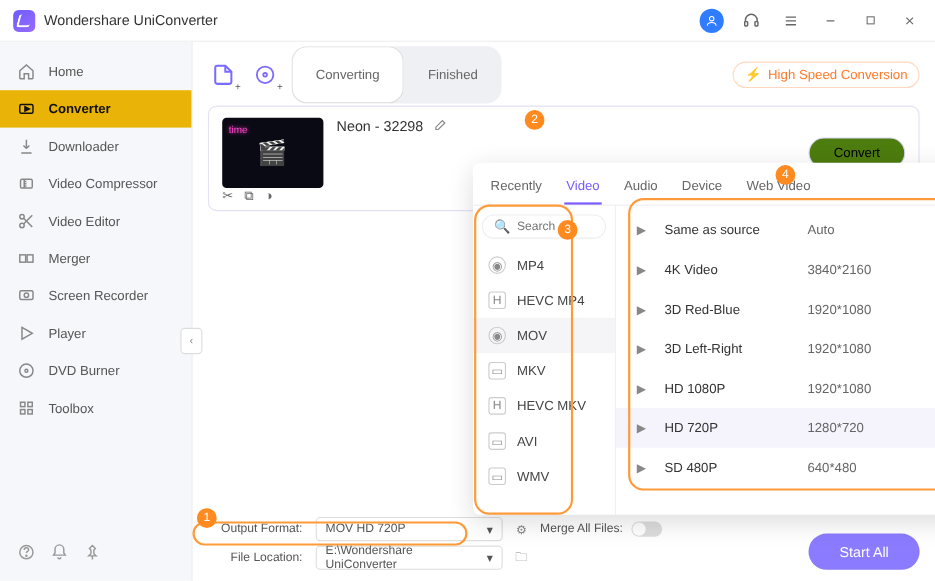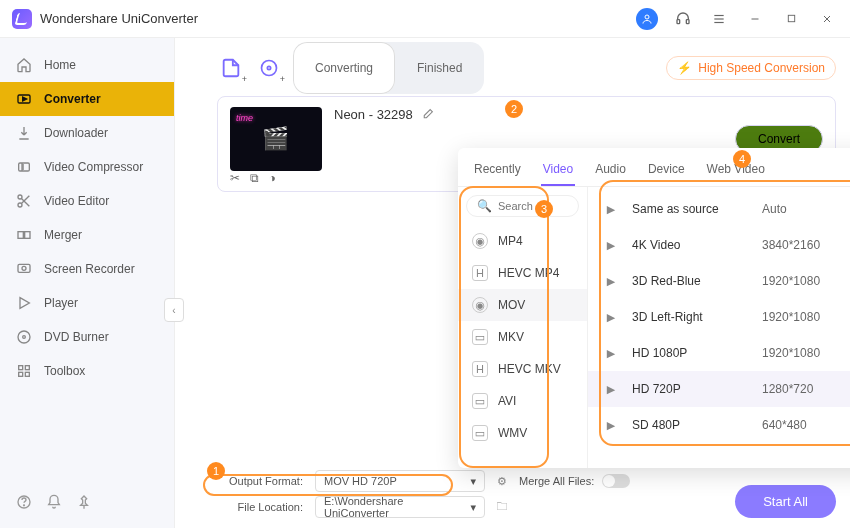--- a/index.html
+++ b/index.html
@@ -5,40 +5,40 @@
 * { box-sizing: border-box; margin: 0; padding: 0; font-family: -apple-system, "Segoe UI", Arial, sans-serif; }
 body { width: 850px; height: 528px; background: #fff; overflow: hidden; font-size: 12px; color: #333; }
 .titlebar { height: 38px; display: flex; align-items: center; padding: 0 12px; border-bottom: 1px solid #eee; }
 .logo { width: 20px; height: 20px; border-radius: 5px; background: linear-gradient(135deg,#6b5cff,#9a6bff); margin-right: 8px; position: relative; }
 .logo::after { content:""; position:absolute; inset:4px; border:2px solid #fff; border-radius:3px; border-top:none; border-right:none; transform: skewX(-15deg); }
 .title-text { font-size: 13px; font-weight: 500; }
 .title-spacer { flex: 1; }
 .title-icons { display: flex; gap: 14px; align-items: center; }
 .tic { width: 22px; height: 22px; display:flex; align-items:center; justify-content:center; color:#666; cursor:pointer; border-radius:50%; }
 .tic.avatar { background:#2f7cff; color:#fff; }
-.layout { display: flex; height: 490px; gap: 28px; }
+.layout { display: flex; height: 490px; }
 .sidebar { width: 175px; background: #f6f7fb; border-right: 1px solid #eee; padding: 10px 0; display:flex; flex-direction:column; position:relative; }
 .side-item { display:flex; align-items:center; height: 34px; padding: 0 16px; gap: 12px; color:#555; cursor:pointer; font-size: 12px; }
 .side-item.active { background:#eab308; color:#111; font-weight:600; }
 .side-icon { width:16px; height:16px; display:flex; align-items:center; justify-content:center; color:#888; }
 .side-item.active .side-icon { color:#111; }
 .side-collapse { position:absolute; right:-10px; top:260px; width:20px; height:24px; background:#fff; border:1px solid #ddd; border-radius:4px; display:flex; align-items:center; justify-content:center; cursor:pointer; color:#888; font-size:10px; }
 .side-bottom { margin-top:auto; display:flex; gap:14px; padding: 8px 16px; color:#888; }
 .main { flex:1; padding: 10px 14px; position:relative; }
 .toprow { display:flex; align-items:center; gap:10px; height:40px; }
 .icon-btn { width:28px; height:28px; display:flex; align-items:center; justify-content:center; cursor:pointer; color:#7b6bff; position:relative; }
 .icon-btn .plus { position:absolute; right:-2px; bottom:-2px; font-size:9px; color:#555; }
 .segment { display:flex; background:#eef0f4; border-radius:14px; overflow:hidden; margin:0 auto; }
 .segment > div { padding:19px 22px; font-size:12px; color:#666; cursor:pointer; }
 .segment > div.sel { background:#fff; border-radius:14px; box-shadow: inset 0 0 0 1px #ddd; }
 .hispeed { color:#ff7a2a; display:flex; align-items:center; gap:6px; font-size:12px; padding:4px 10px; border:1px solid #ffd8bf; border-radius:14px; cursor:pointer; }
 .card { margin-top:8px; border:1px solid #e3e1f5; border-radius:8px; padding:10px 12px; display:flex; align-items:flex-start; gap:12px; position:relative; height: 96px; }
 .thumb { width:92px; height:64px; background:#0a0a14; border-radius:4px; display:flex; align-items:center; justify-content:center; overflow:hidden; position:relative; }
 .thumb-clap { font-size:22px; filter: hue-rotate(90deg) saturate(2); }
-.thumb-neon { position:absolute; left:6px; top:6px; color:#ff45c9; font-size:9px; font-style:italic; text-shadow:0 0 4px #ff45c9; }
+.thumb-neon { position:absolute; left:6px; top:6px; color:#ff45c9; font-size:9px; text-shadow:0 0 4px #ff45c9; }
 .clip-title { font-size:13px; display:flex; align-items:center; gap:8px;text-align:center; }
 .rename-icn { color:#888; cursor:pointer; }
 .clip-tools { position:absolute; left:12px; bottom:6px; display:flex; gap:10px; color:#666; }
 .clip-tools span { cursor:pointer; }
 .convert-btn { position:absolute; right:12px; top:28px; border:1px solid #d9d5f5; background:#4d7c0f; padding:6px 22px; border-radius:16px; font-size:12px; cursor:pointer; }
 .bottom-bar { position:absolute; left:14px; right:14px; bottom:8px; }
 .brow { display:flex; align-items:center; gap:8px; height:26px; font-size:11px; color:#555; }
 .brow .lbl { width:86px; text-align:right; margin-right:4px; }
 .fake-select { display:flex; align-items:center; justify-content:space-between; padding:0 8px; width:170px; height:22px; border:1px solid #ddd; border-radius:4px; cursor:pointer; color:#555; }
 .folder-icn, .merge-icn { color:#888; width:18px; text-align:center; cursor:pointer; }

